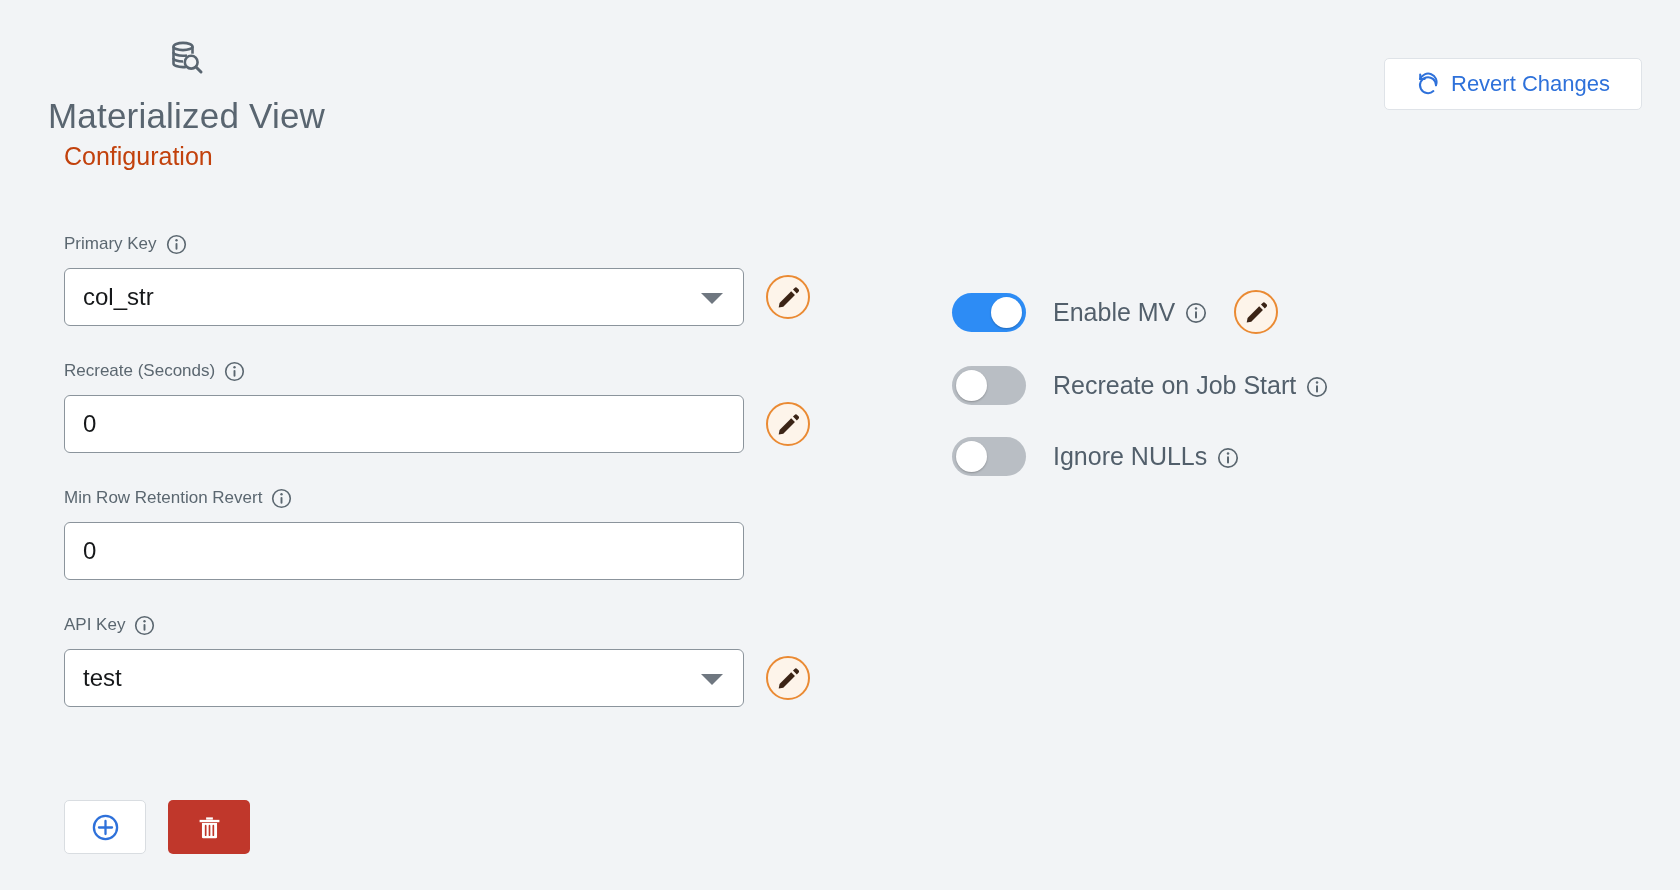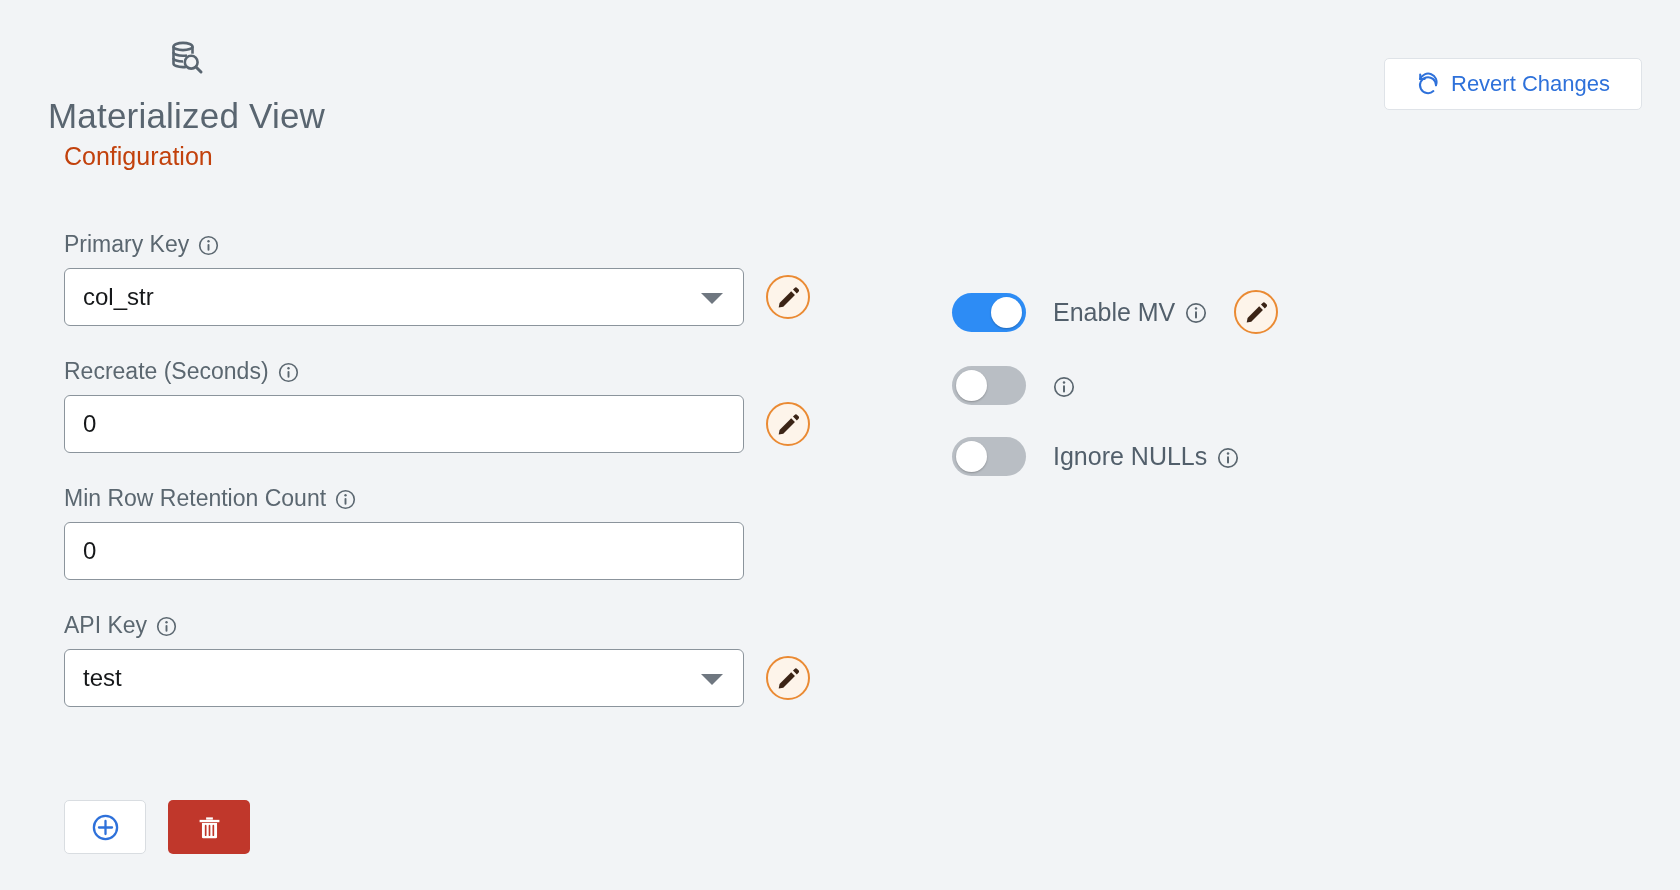--- a/index.html
+++ b/index.html
@@ -39,21 +39,21 @@
   .section-title {
     position: absolute; left: 64px; top: 142px;
     font-size: 25px; color: #c2410c; font-weight: 400;
   }
 
   
   .left-col { position: absolute; left: 64px; top: 230px; width: 900px; }
   .field-block { position: relative; margin-bottom: 31px; }
   .field-label {
     display: flex; align-items: center; gap: 9px;
-    font-size: 23px; color: #5b6770; margin-bottom: 10px; line-height: 28px;
+    font-size: 17px; color: #5b6770; margin-bottom: 10px; line-height: 28px;
   }
   .info-icon { width: 21px; height: 21px; display: block; flex: 0 0 auto; }
   .field-row { display: flex; align-items: center; gap: 22px; }
   .control {
     position: relative; width: 680px; height: 58px;
     background: #ffffff; border: 1px solid #8b949c; border-radius: 6px;
     display: flex; align-items: center; padding: 0 18px;
     font-size: 24px; color: #16181a;
   }
   .control.select { padding-right: 52px; cursor: pointer; }
@@ -197,21 +197,21 @@
           <svg viewBox="0 0 24 24" xmlns="http://www.w3.org/2000/svg">
             <path d="M3.4 17.3 L14.6 6.1 L18.2 9.7 L7.0 20.9 L2.6 21.7 Z" fill="#3b2416"></path>
             <path d="M16.3 4.4 L17.9 2.8 C18.6 2.1 19.6 2.1 20.3 2.8 L21.6 4.1 C22.3 4.8 22.3 5.8 21.6 6.5 L20.0 8.1 Z" fill="#3b2416"></path>
           </svg>
         </div>
       </div>
     </div>
 
     <div class="field-block">
       <div class="field-label">
-        <span>Min Row Retention Count</span>
+        <span>Min Row Retention Revert</span>
         <span class="info-icon">
           <svg viewBox="0 0 22 22" xmlns="http://www.w3.org/2000/svg">
             <circle cx="11" cy="11" r="9.2" fill="none" stroke="#5b6770" stroke-width="1.7"></circle>
             <circle cx="11" cy="6.6" r="1.25" fill="#5b6770"></circle>
             <rect x="10" y="9.3" width="2" height="7.2" rx="1" fill="#5b6770"></rect>
           </svg>
         </span>
       </div>
       <div class="field-row">
         <div class="control">
@@ -269,20 +269,21 @@
           <path d="M16.3 4.4 L17.9 2.8 C18.6 2.1 19.6 2.1 20.3 2.8 L21.6 4.1 C22.3 4.8 22.3 5.8 21.6 6.5 L20.0 8.1 Z" fill="#3b2416"></path>
         </svg>
       </div>
     </div>
 
     <div class="toggle-row">
       <div class="switch">
         <span class="knob"></span>
       </div>
       <div class="toggle-label">
+        <span>Recreate on Job Start</span>
         <span class="info-icon">
           <svg viewBox="0 0 22 22" xmlns="http://www.w3.org/2000/svg">
             <circle cx="11" cy="11" r="9.2" fill="none" stroke="#5b6770" stroke-width="1.7"></circle>
             <circle cx="11" cy="6.6" r="1.25" fill="#5b6770"></circle>
             <rect x="10" y="9.3" width="2" height="7.2" rx="1" fill="#5b6770"></rect>
           </svg>
         </span>
       </div>
     </div>
 

